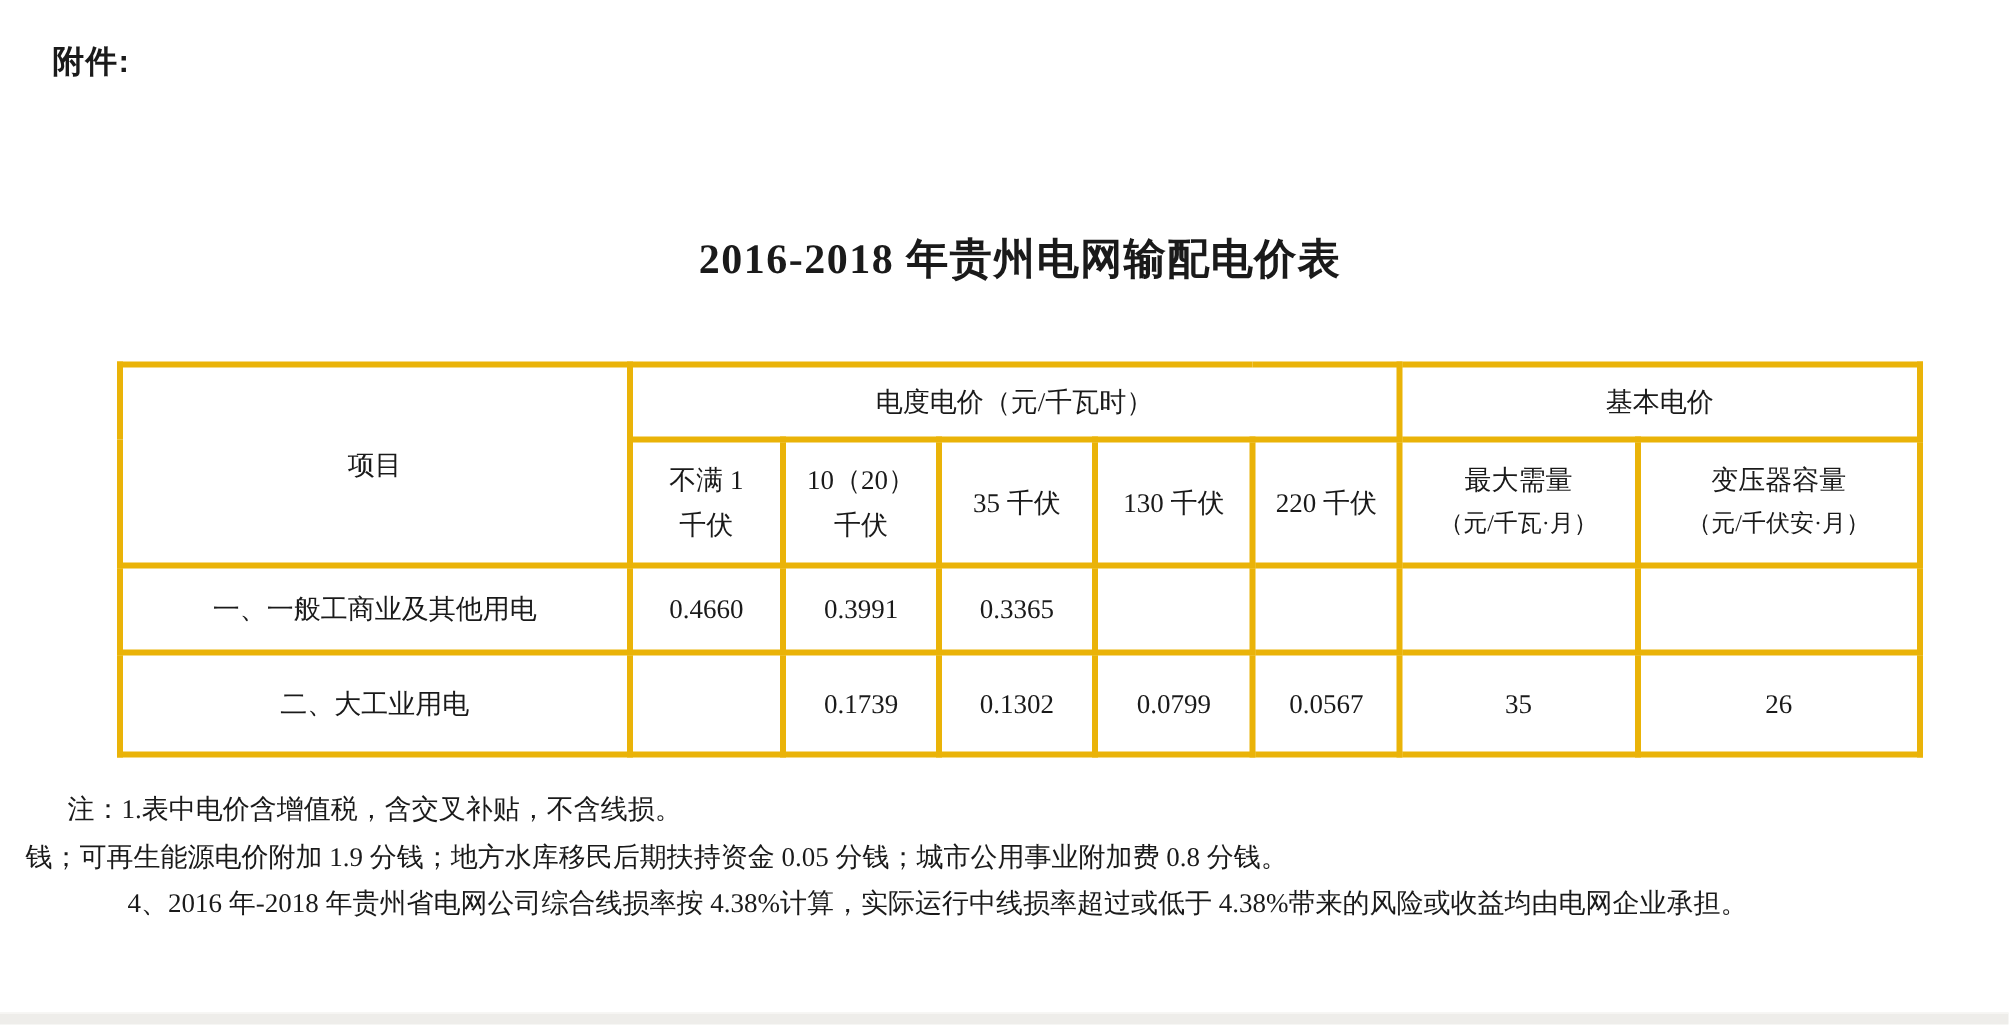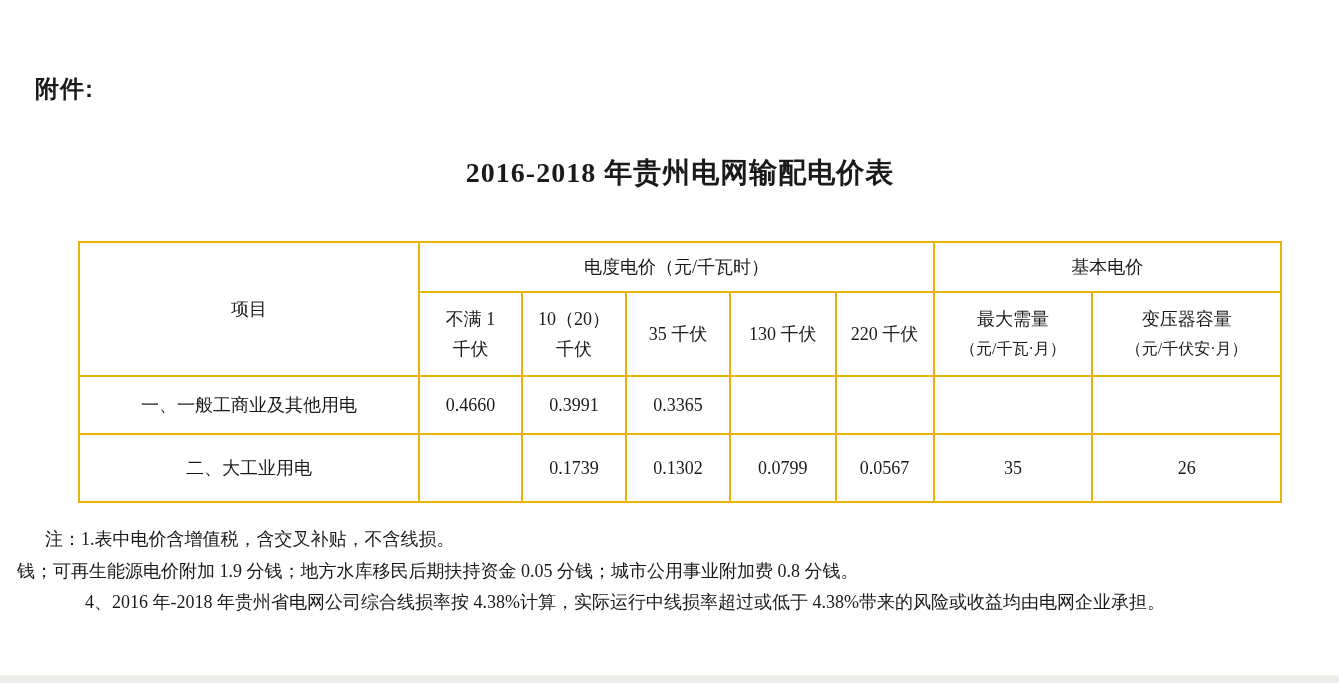--- a/index.html
+++ b/index.html
@@ -10,23 +10,22 @@
     overflow: hidden;
     font-family: "Liberation Serif", "DejaVu Serif", serif;
     color: #1a1a1a;
   }
   .attachment-label {
     position: absolute;
     left: 35px;
     top: 27px;
     font-family: "Liberation Sans", "DejaVu Sans", sans-serif;
     font-weight: bold;
-    font-size: 24px;
+    font-size: 21px;
     letter-spacing: 1px;
-    margin-top: 46px;
   }
   .doc-title {
     position: absolute;
     left: 78px;
     top: 154px;
     width: 1204px;
     text-align: center;
     font-family: Liberation Serif, serif;
     font-weight: bold;
     font-size: 28px;
@@ -37,21 +36,21 @@
     left: 78px;
     top: 241px;
     width: 1204px;
     border-collapse: collapse;
     table-layout: fixed;
     border: 2px solid #222222;
     font-size: 18px;
     font-weight: normal;
   }
   table.price-table td, table.price-table th {
-    border: 2px solid #eab308;
+    border: 4px solid #eab308;
     text-align: center;
     vertical-align: middle;
     font-weight: normal;
     padding: 0 2px;
     overflow: hidden;
   }
   tr.r-group { height: 50px; }
   tr.r-sub   { height: 84px; }
   tr.r-d1    { height: 58px; margin-top: 20px; }
   tr.r-d2    { height: 68px; }

